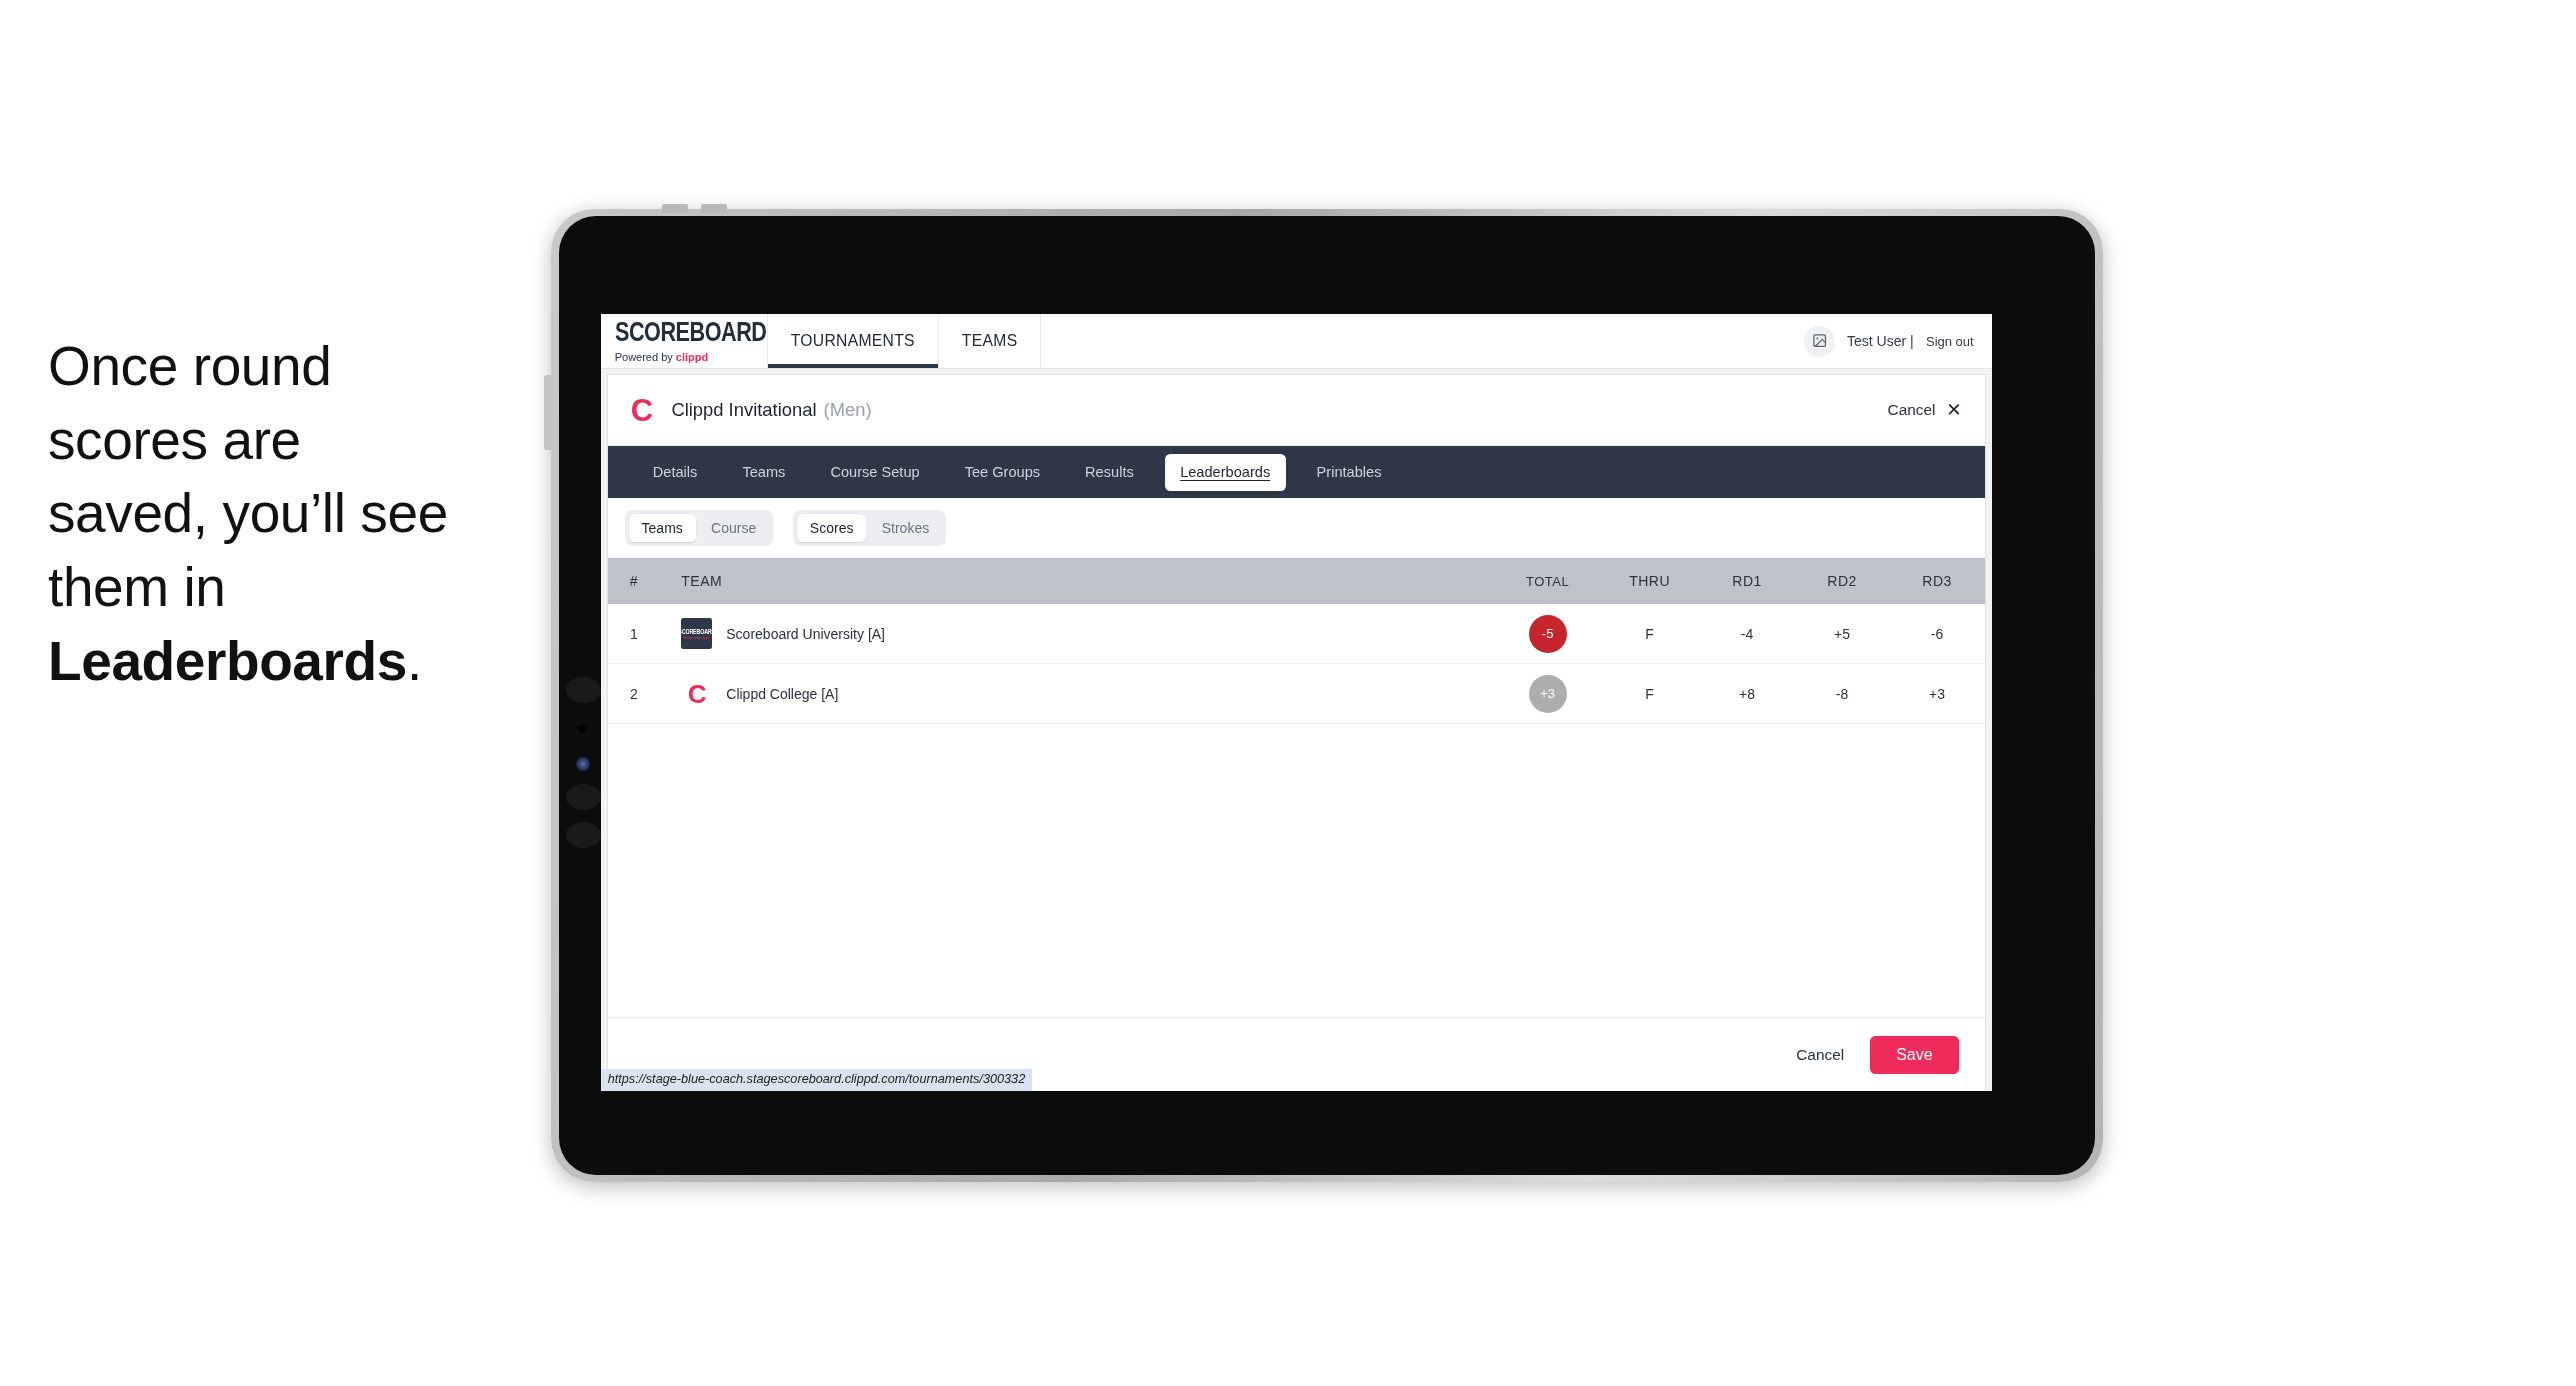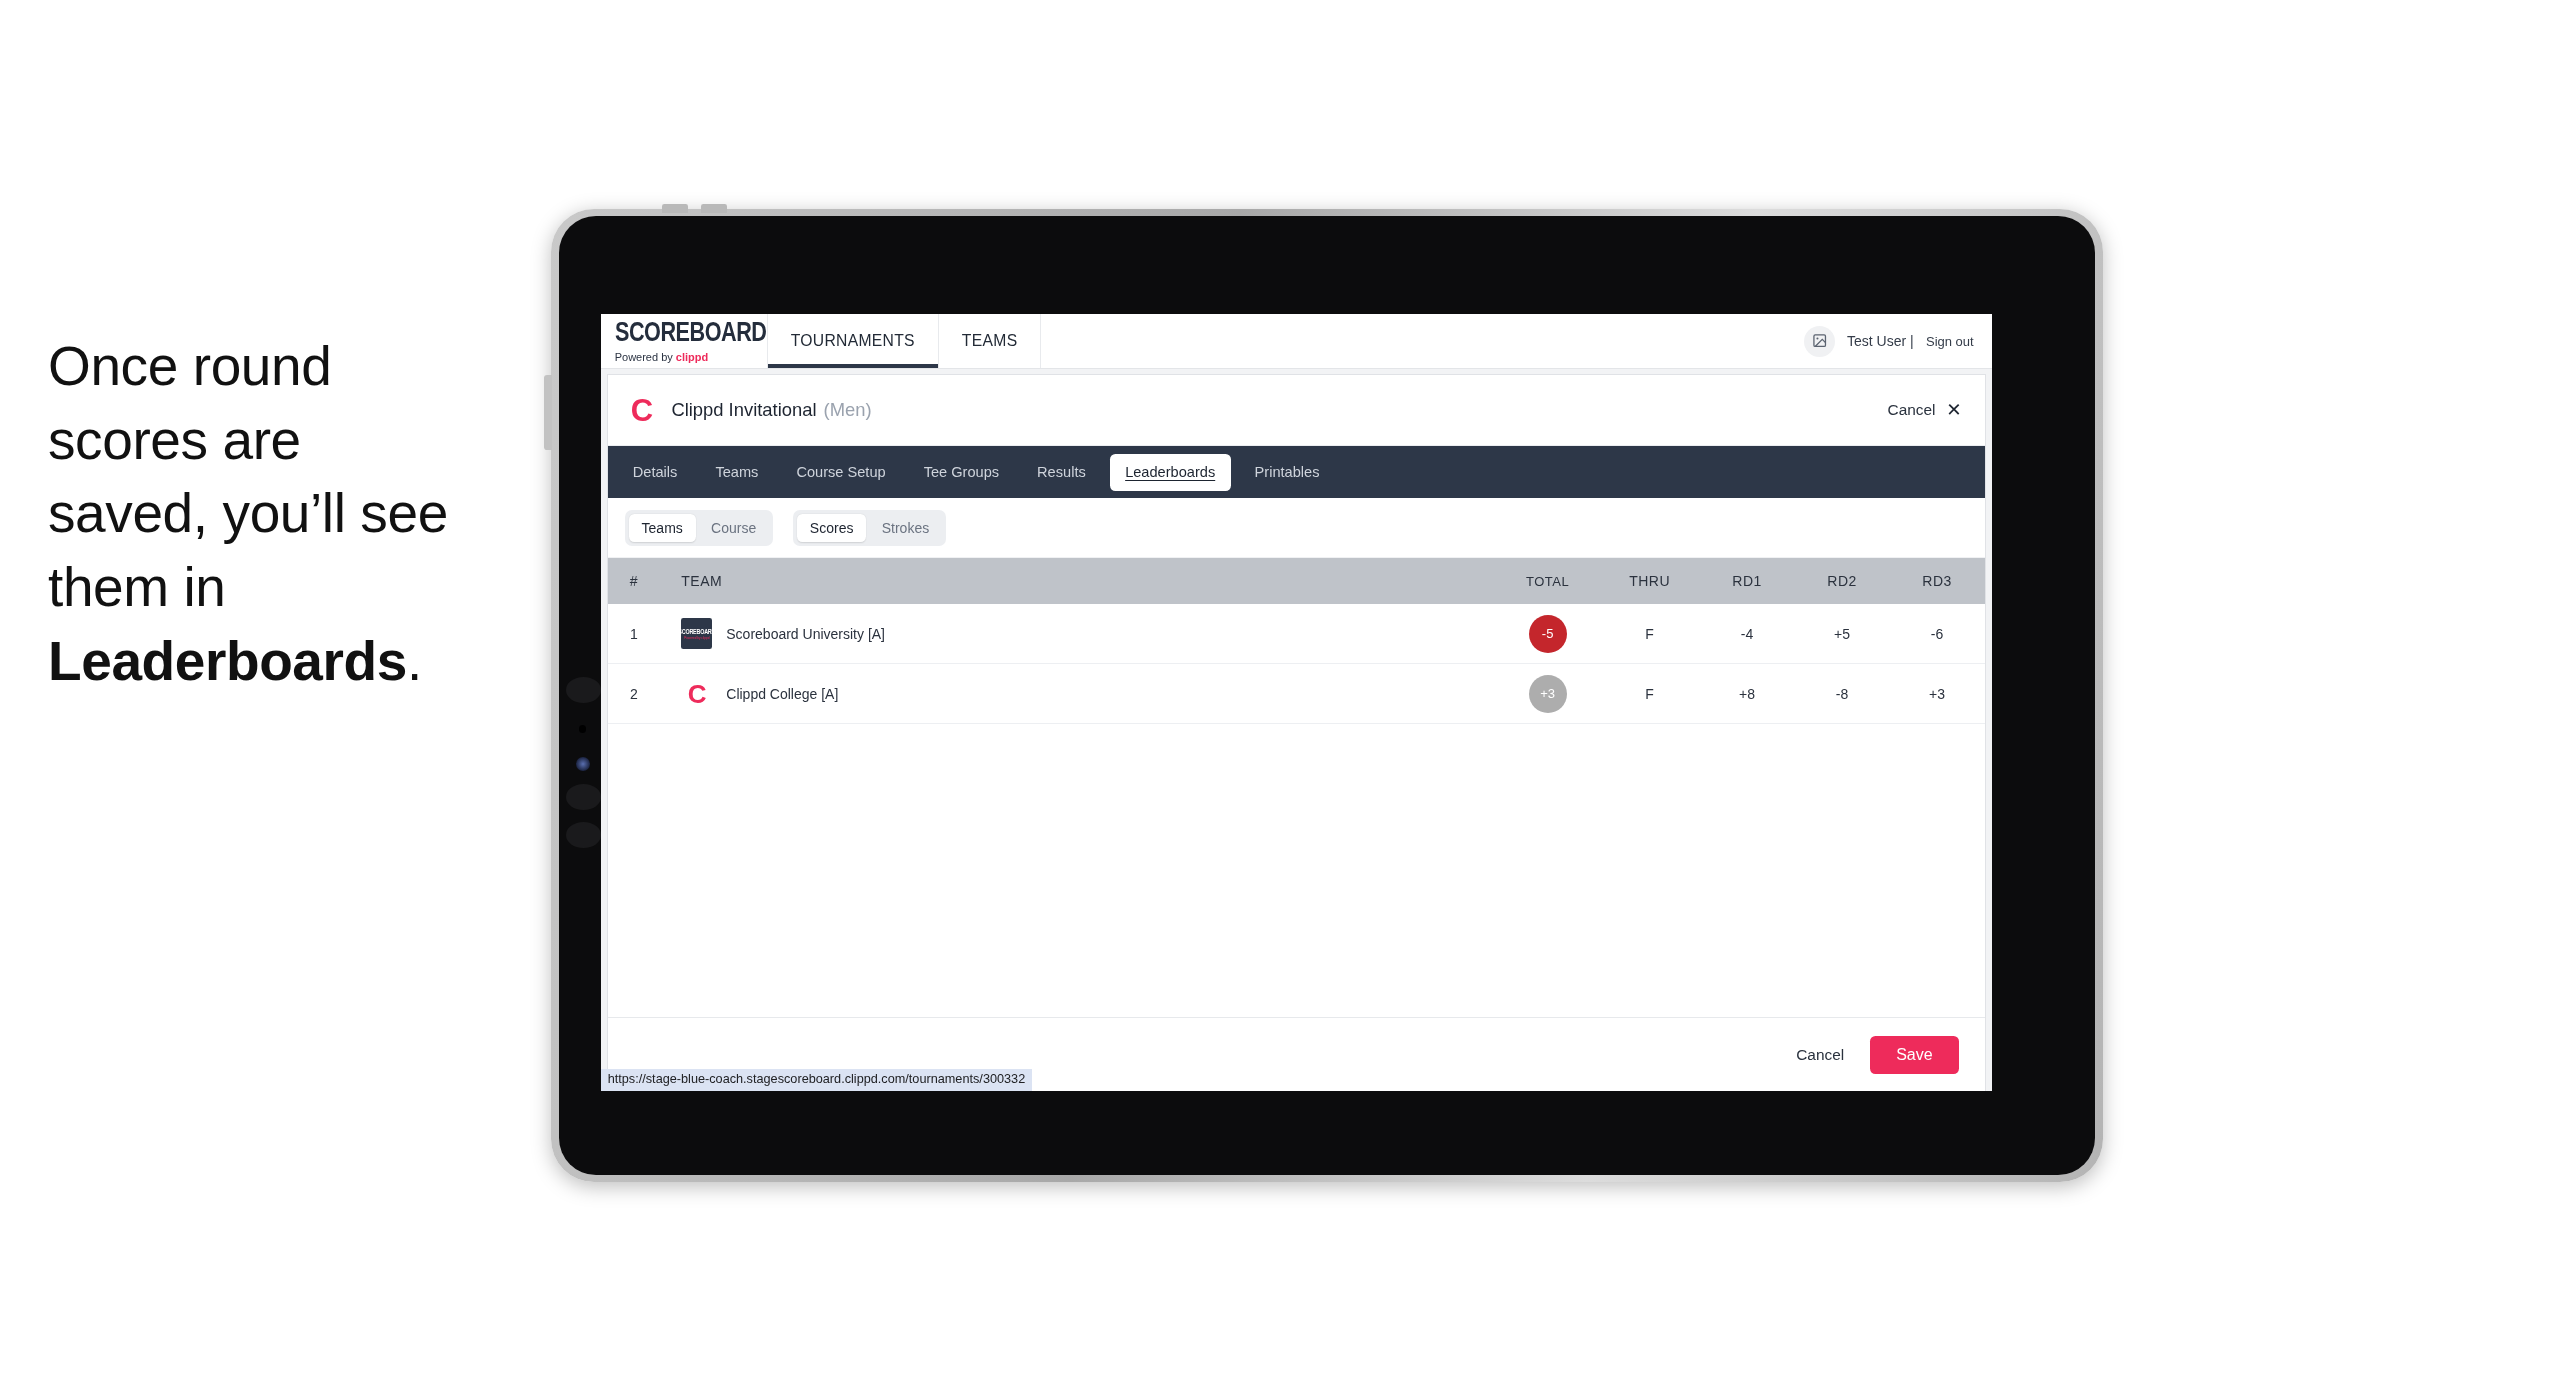--- a/index.html
+++ b/index.html
@@ -116,21 +116,21 @@
   .modal-title { font-size:18.4px; color:#1d2430; font-weight:400; }
   .modal-title .sub { color:#9aa2ae; margin-left:7px; }
   .title-spacer { flex:1; }
   .cancel-x { display:flex; align-items:center; gap:10.7px; cursor:pointer; }
   .cancel-x .txt { font-size:15.4px; color:#2a323e; }
   .cancel-x .xg { font-size:18.4px; color:#1d2430; line-height:1; }
 
   
   .nav-dark {
     background:#2d3748; height:52px; display:flex; align-items:center;
-    padding:0 11px; gap:10px;text-align:right;
+    padding:0 31px; gap:17px;text-align:right;
   }
   .nav-item {
     font-size:14.6px; color:#cfd4dc; padding:7.7px 14px; border-radius:5.4px;
     cursor:pointer; white-space:nowrap;
   }
   .nav-item.active {
     background:#ffffff; color:#1d2430;
     text-decoration:underline; text-underline-offset:3.1px;
     padding:10.7px 15.4px; font-weight:400;
   }
@@ -203,20 +203,21 @@
     padding:10px 26px; border-radius:5.4px; border:none; cursor:pointer;
     font-family:"Liberation Sans", sans-serif;
   }
 
   
   .status-url {
     position:absolute; left:0; bottom:0;
     background:#dbe3f3; color:#202124; font-size:12.7px;
     padding:3.8px 7px 4.6px 7px; white-space:nowrap; z-index:5;
     font-family:"Liberation Sans", sans-serif;
+    font-style:italic;
   }
 </style>
 </head>
 <body>
 
 <div id="stage">
 
   <div class="caption">
     <span>Once round</span><br>
     <span>scores are</span><br>

